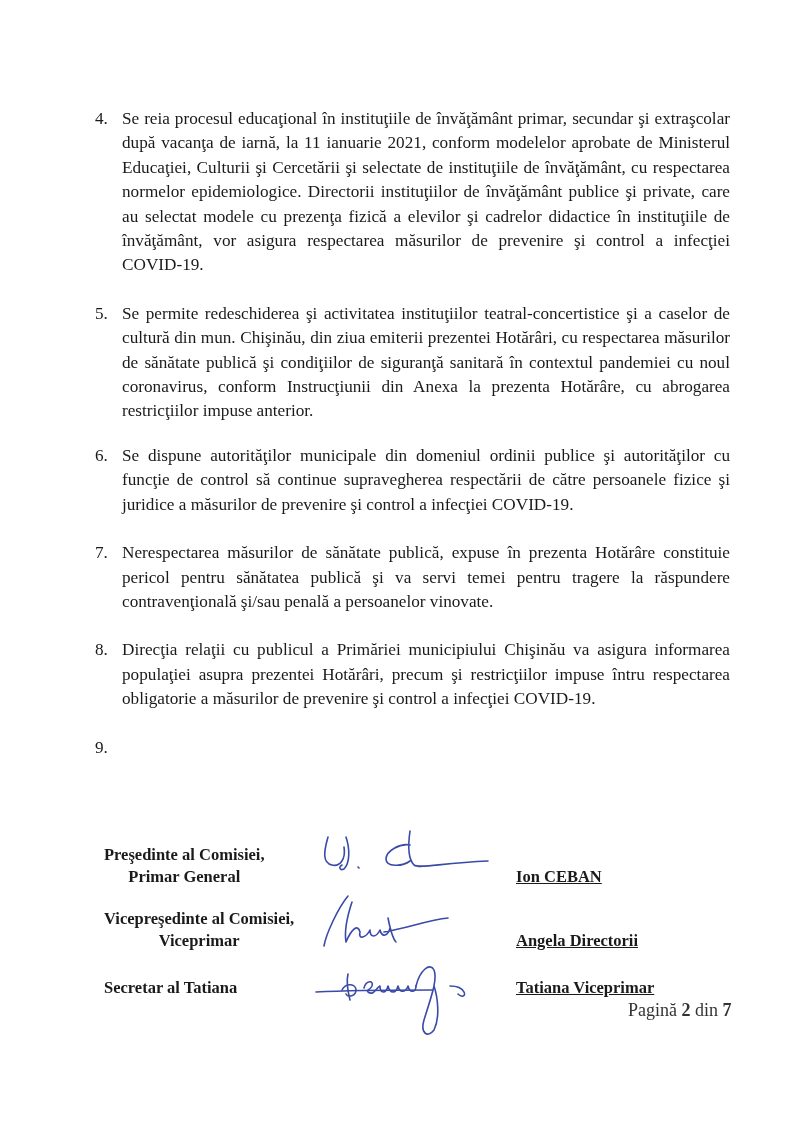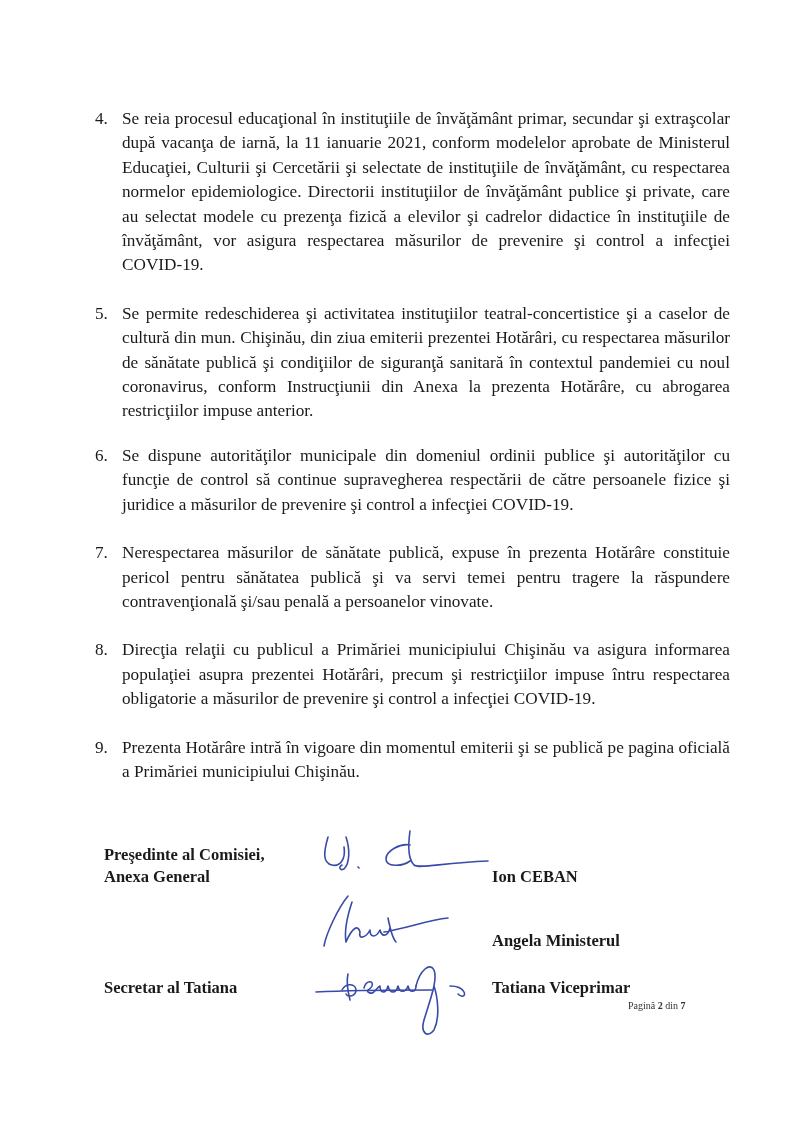--- a/index.html
+++ b/index.html
@@ -3,24 +3,24 @@
 <meta charset="utf-8">
 <style>
   html, body { margin: 0; padding: 0; background: #ffffff; }
   body { width: 800px; height: 1129px; position: relative; overflow: hidden;
          font-family: "Liberation Serif", "DejaVu Serif", serif; color: #1a1a1a; }
   .list { position: absolute; left: 95px; top: 107px; width: 635px; }
   .item { position: relative; padding-left: 27px; font-size: 17.2px; line-height: 24.4px;
           text-align: justify; margin-bottom: 24px; }
   .item .num { position: absolute; left: 0; top: 0; }
   .item:nth-child(2) { margin-bottom: 20px; }
-  .sig { position: absolute; font-weight: bold; font-size: 16.5px; line-height: 22px; }
+  .sig { position: absolute; font-weight: bold; font-size: 16.5px; line-height: 22px; text-align: center; }
   .role { left: 104px; }
-  .name { left: 492px; }
-  .footer { position: absolute; left: 628px; top: 1000px; font-size: 10px; color: #333; }
+  .name { left: 516px; text-decoration: underline; }
+  .footer { position: absolute; left: 628px; top: 1000px; font-size: 18px; color: #333; }
   .footer b { font-weight: bold; }
   svg.signature { position: absolute; overflow: visible; }
   svg.signature path { fill: none; stroke: #3a4aa8; stroke-width: 1.6; stroke-linecap: round; stroke-linejoin: round; }
 </style>
 </head>
 <body>
 
 <div class="list">
   <div class="item">
     <span class="num">4.</span>
@@ -37,33 +37,34 @@
   <div class="item">
     <span class="num">7.</span>
     <span>Nerespectarea măsurilor de sănătate publică, expuse în prezenta Hotărâre constituie pericol pentru sănătatea publică şi va servi temei pentru tragere la răspundere contravenţională şi/sau penală a persoanelor vinovate.</span>
   </div>
   <div class="item">
     <span class="num">8.</span>
     <span>Direcţia relaţii cu publicul a Primăriei municipiului Chişinău va asigura informarea populaţiei asupra prezentei Hotărâri, precum şi restricţiilor impuse întru respectarea obligatorie a măsurilor de prevenire şi control a infecţiei COVID-19.</span>
   </div>
   <div class="item">
     <span class="num">9.</span>
-    <span>Prezenta Hotărâre intră în vigoare din momentul emiterii şi se publică pe pagina oficială a Primăriei municipiului Chişinău.</span>
   </div>
 </div>
 
 <div class="sig role" style="top:844px">
   <div>Preşedinte al Comisiei,</div>
-  <div>Anexa General</div>
+  <div>Primar General</div>
 </div>
 <div class="sig name" style="top:866px">Ion CEBAN</div>
 
 <div class="sig role" style="top:908px">
+  <div>Vicepreşedinte al Comisiei,</div>
+  <div>Viceprimar</div>
 </div>
-<div class="sig name" style="top:930px">Angela Ministerul</div>
+<div class="sig name" style="top:930px">Angela Directorii</div>
 
 <div class="sig role" style="top:977px">
   <div>Secretar al Tatiana</div>
 </div>
 <div class="sig name" style="top:977px">Tatiana Viceprimar</div>
 
 <svg class="signature" style="left:310px;top:825px" width="200" height="60">
   <path d="M18 12 C14 26 12 38 22 40 C30 42 36 34 34 22 M36 12 C40 24 40 38 34 44 C30 46 28 42 32 40" style="stroke: rgb(58, 74, 168);"></path>
   <path d="M48 42 L49 43" style="stroke: rgb(58, 74, 168);"></path>
   <path d="M100 20 C90 18 76 26 76 34 C76 42 92 42 100 36 M100 6 C98 20 98 34 104 40 C110 44 130 38 178 36" style="stroke: rgb(58, 74, 168);"></path>

